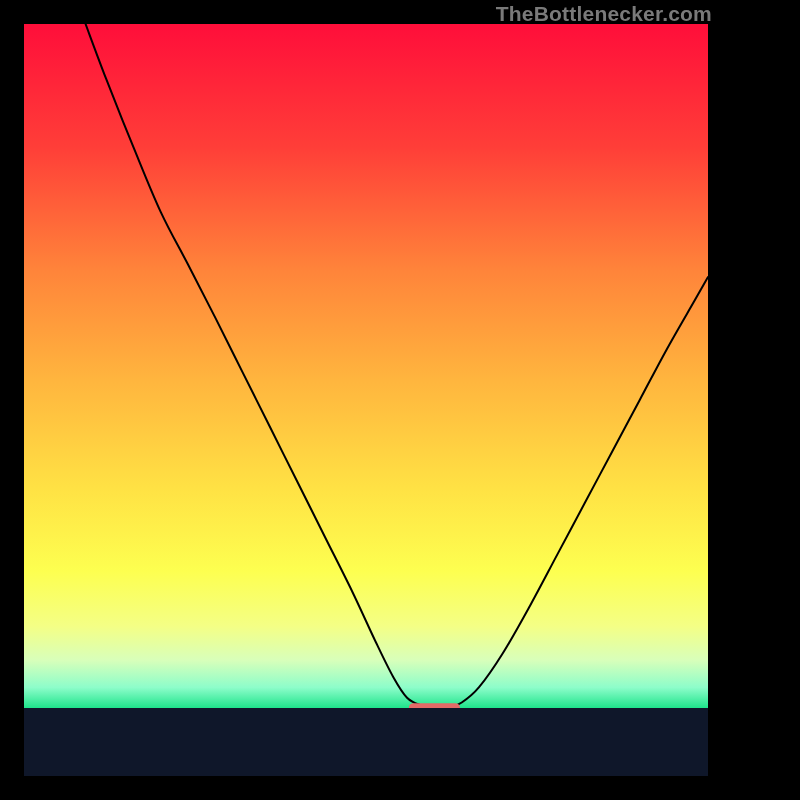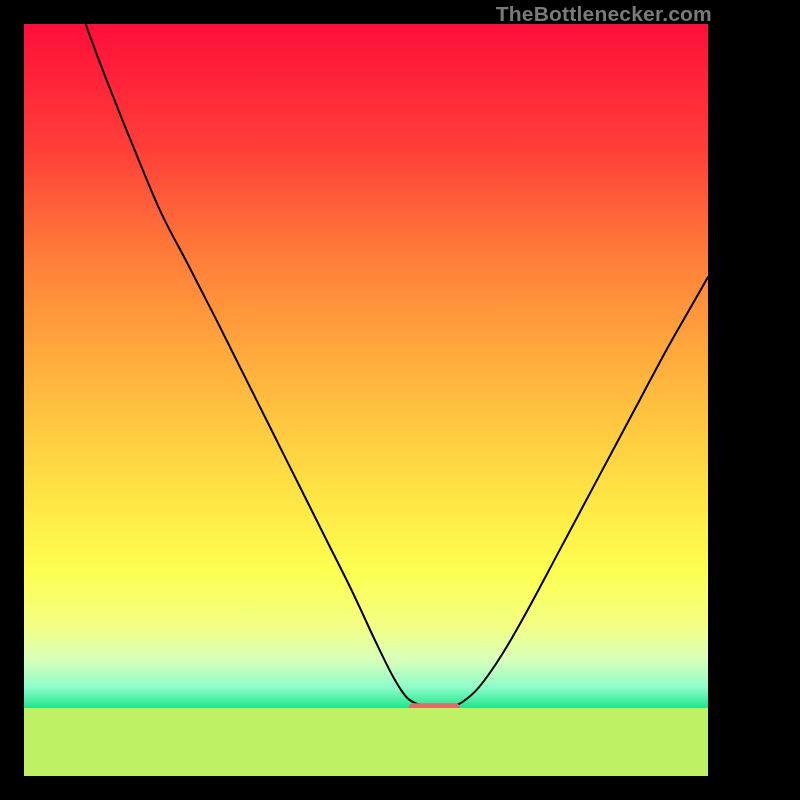--- a/index.html
+++ b/index.html
@@ -10,21 +10,21 @@
     overflow: hidden;
     background: #000;
     font-family: Arial, Helvetica, sans-serif;
   }
   .frame {
     position: relative;
     width: 732px;
     height: 800px;
     box-sizing: border-box;
     border: 24px solid #000;
-    background: #bef264;
+    background: #0f172a;
   }
   .plot {
     position: absolute;
     inset: 0;
   }
   .watermark {
     position: absolute;
     top: -22px;
     right: -4px;
     color: #7a7a7a;

